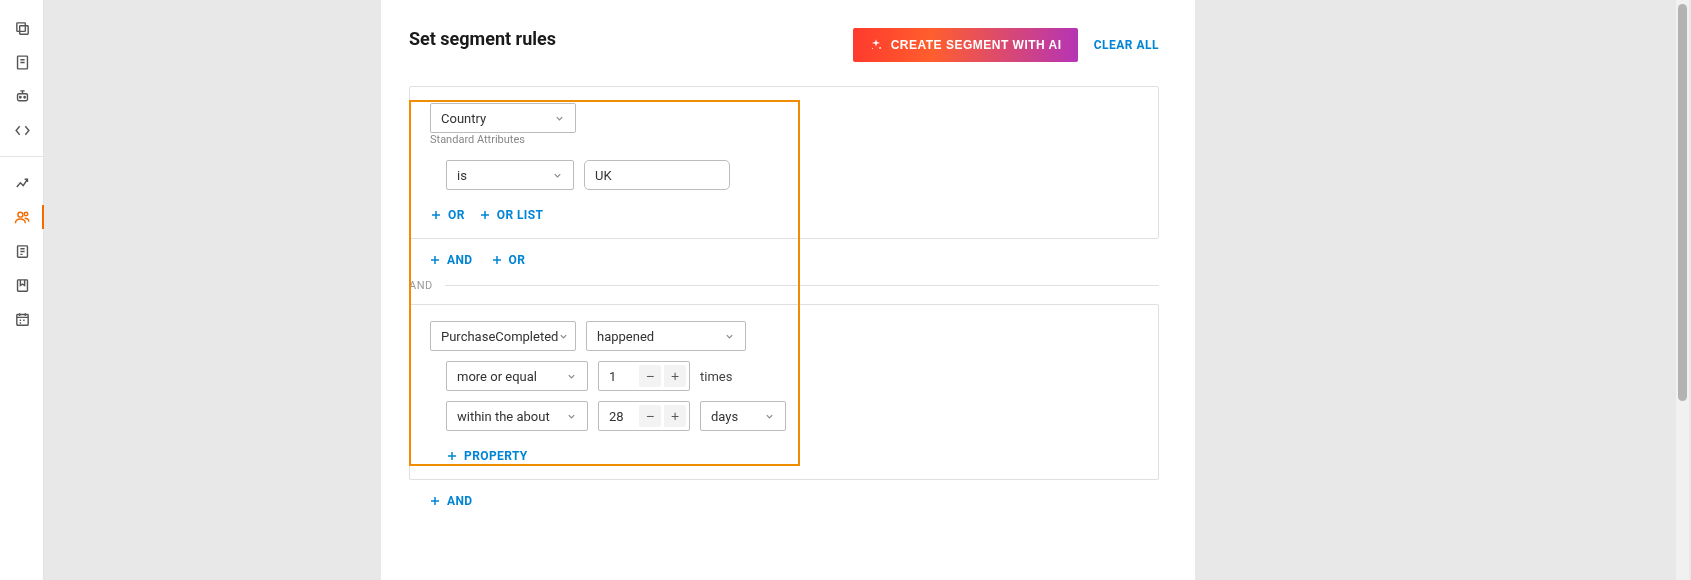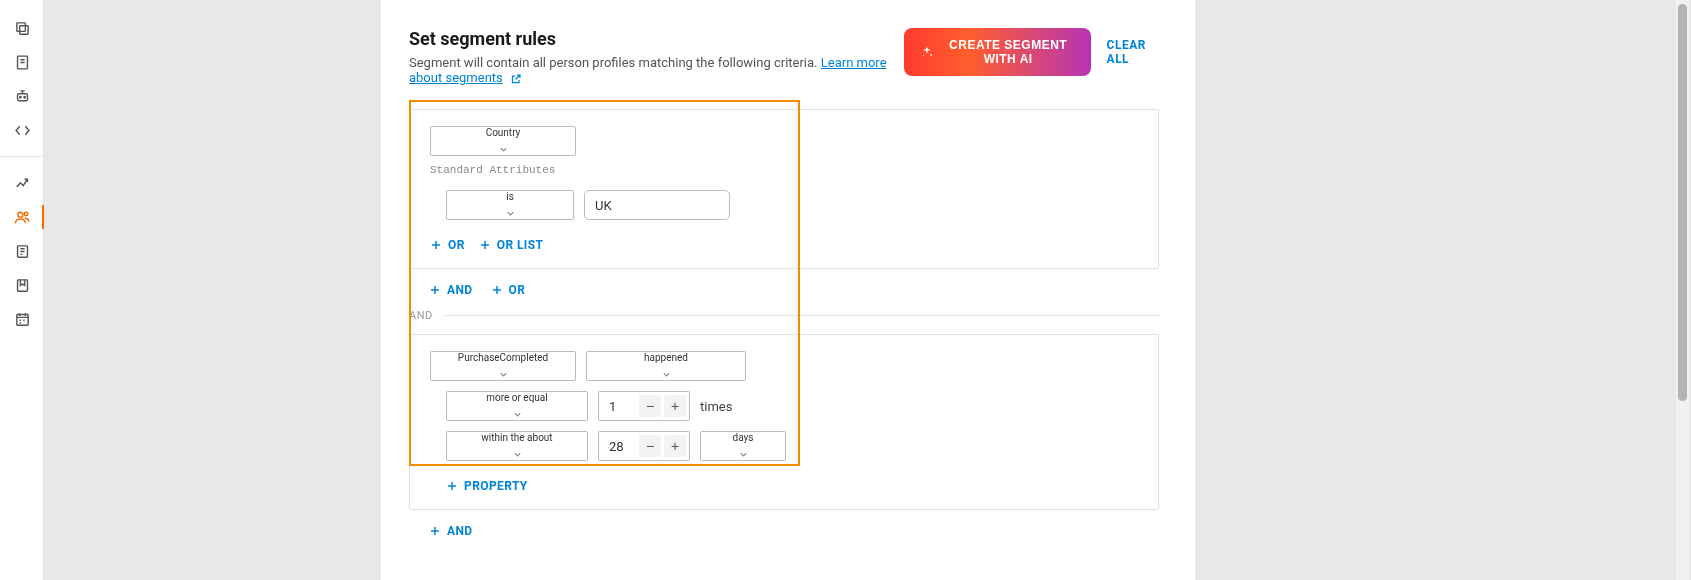--- a/index.html
+++ b/index.html
@@ -92,21 +92,21 @@
       color: #fff;
       border: none;
       padding: 10px 16px;
       font-size: 12px;
       font-weight: 700;
       letter-spacing: 0.5px;
       cursor: pointer;
       display: flex;
       align-items: center;
       gap: 8px;
-      border-radius: 8px;
+      border-radius: 2px;
     }
     .clear-all {
       font-size: 12px;
       font-weight: 700;
       letter-spacing: 0.5px;
       color: #0085d6;
       cursor: pointer;
     }
     .highlight-box {
       position: absolute;
@@ -122,50 +122,47 @@
       border: 1px solid #e0e0e0;
       background: #fff;
       padding: 16px 20px;
       border-radius: 2px;
     }
     .select-like {
       border: 1px solid #bcbcbc;
       background: #fff;
       padding: 0 10px;
       height: 30px;
-      font-size: 10px;
+      font-size: 13px;
       color: #333;
       display: flex;
       align-items: center;
       justify-content: space-between;
       cursor: pointer;
       border-radius: 2px;
-      flex-direction: column;
     }
     .input-like {
       border: 1px solid #bcbcbc;
       background: #fff;
       padding: 0 10px;
       height: 30px;
       font-size: 13px;
       color: #333;
       display: flex;
       align-items: center;
       border-radius: 5px;
     }
     .chev {
       color: #888;
       display: flex;
     }
     .attr-label {
       font-size: 11px;
       color: #888;
-      margin-top: 8px;
       margin-bottom: 14px;
-      font-family: Liberation Mono, monospace;
     }
     .row { display:flex; gap:10px; align-items:center; }
     .row + .row { margin-top: 10px;}
     .add-links {
       display:flex;
       gap: 14px;
       margin-top: 18px;
     }
     .add-link {
       display:flex;
@@ -308,30 +305,20 @@
     </div>
   </div>
 
   <div class="main-wrap">
     <div class="card">
       <div class="highlight-box"></div>
 
       <div class="card-header">
         <div class="title-block">
           <h1>Set segment rules</h1>
-          <div class="subtitle">
-            <span>Segment will contain all person profiles matching the following criteria.  </span>
-            <a href="#">Learn more about segments</a>
-            <span class="external-icon">
-              <svg width="12" height="12" viewBox="0 0 24 24" fill="none" stroke="currentColor" stroke-width="2.5">
-                  <path d="M14 4h6v6M20 4l-9 9"></path>
-                  <path d="M18 14v5H5V6h5"></path>
-                </svg>
-            </span>
-          </div>
         </div>
         <div class="header-actions">
           <button class="btn-gradient">
             <span>
               <svg width="14" height="14" viewBox="0 0 24 24" fill="currentColor">
                   <path d="M12 2l1.5 5L19 8.5 13.5 10 12 15l-1.5-5L5 8.5 10.5 7z"></path>
                   <circle cx="19" cy="17" r="1.5"></circle>
                   <circle cx="6" cy="18" r="1"></circle>
                 </svg>
             </span>

